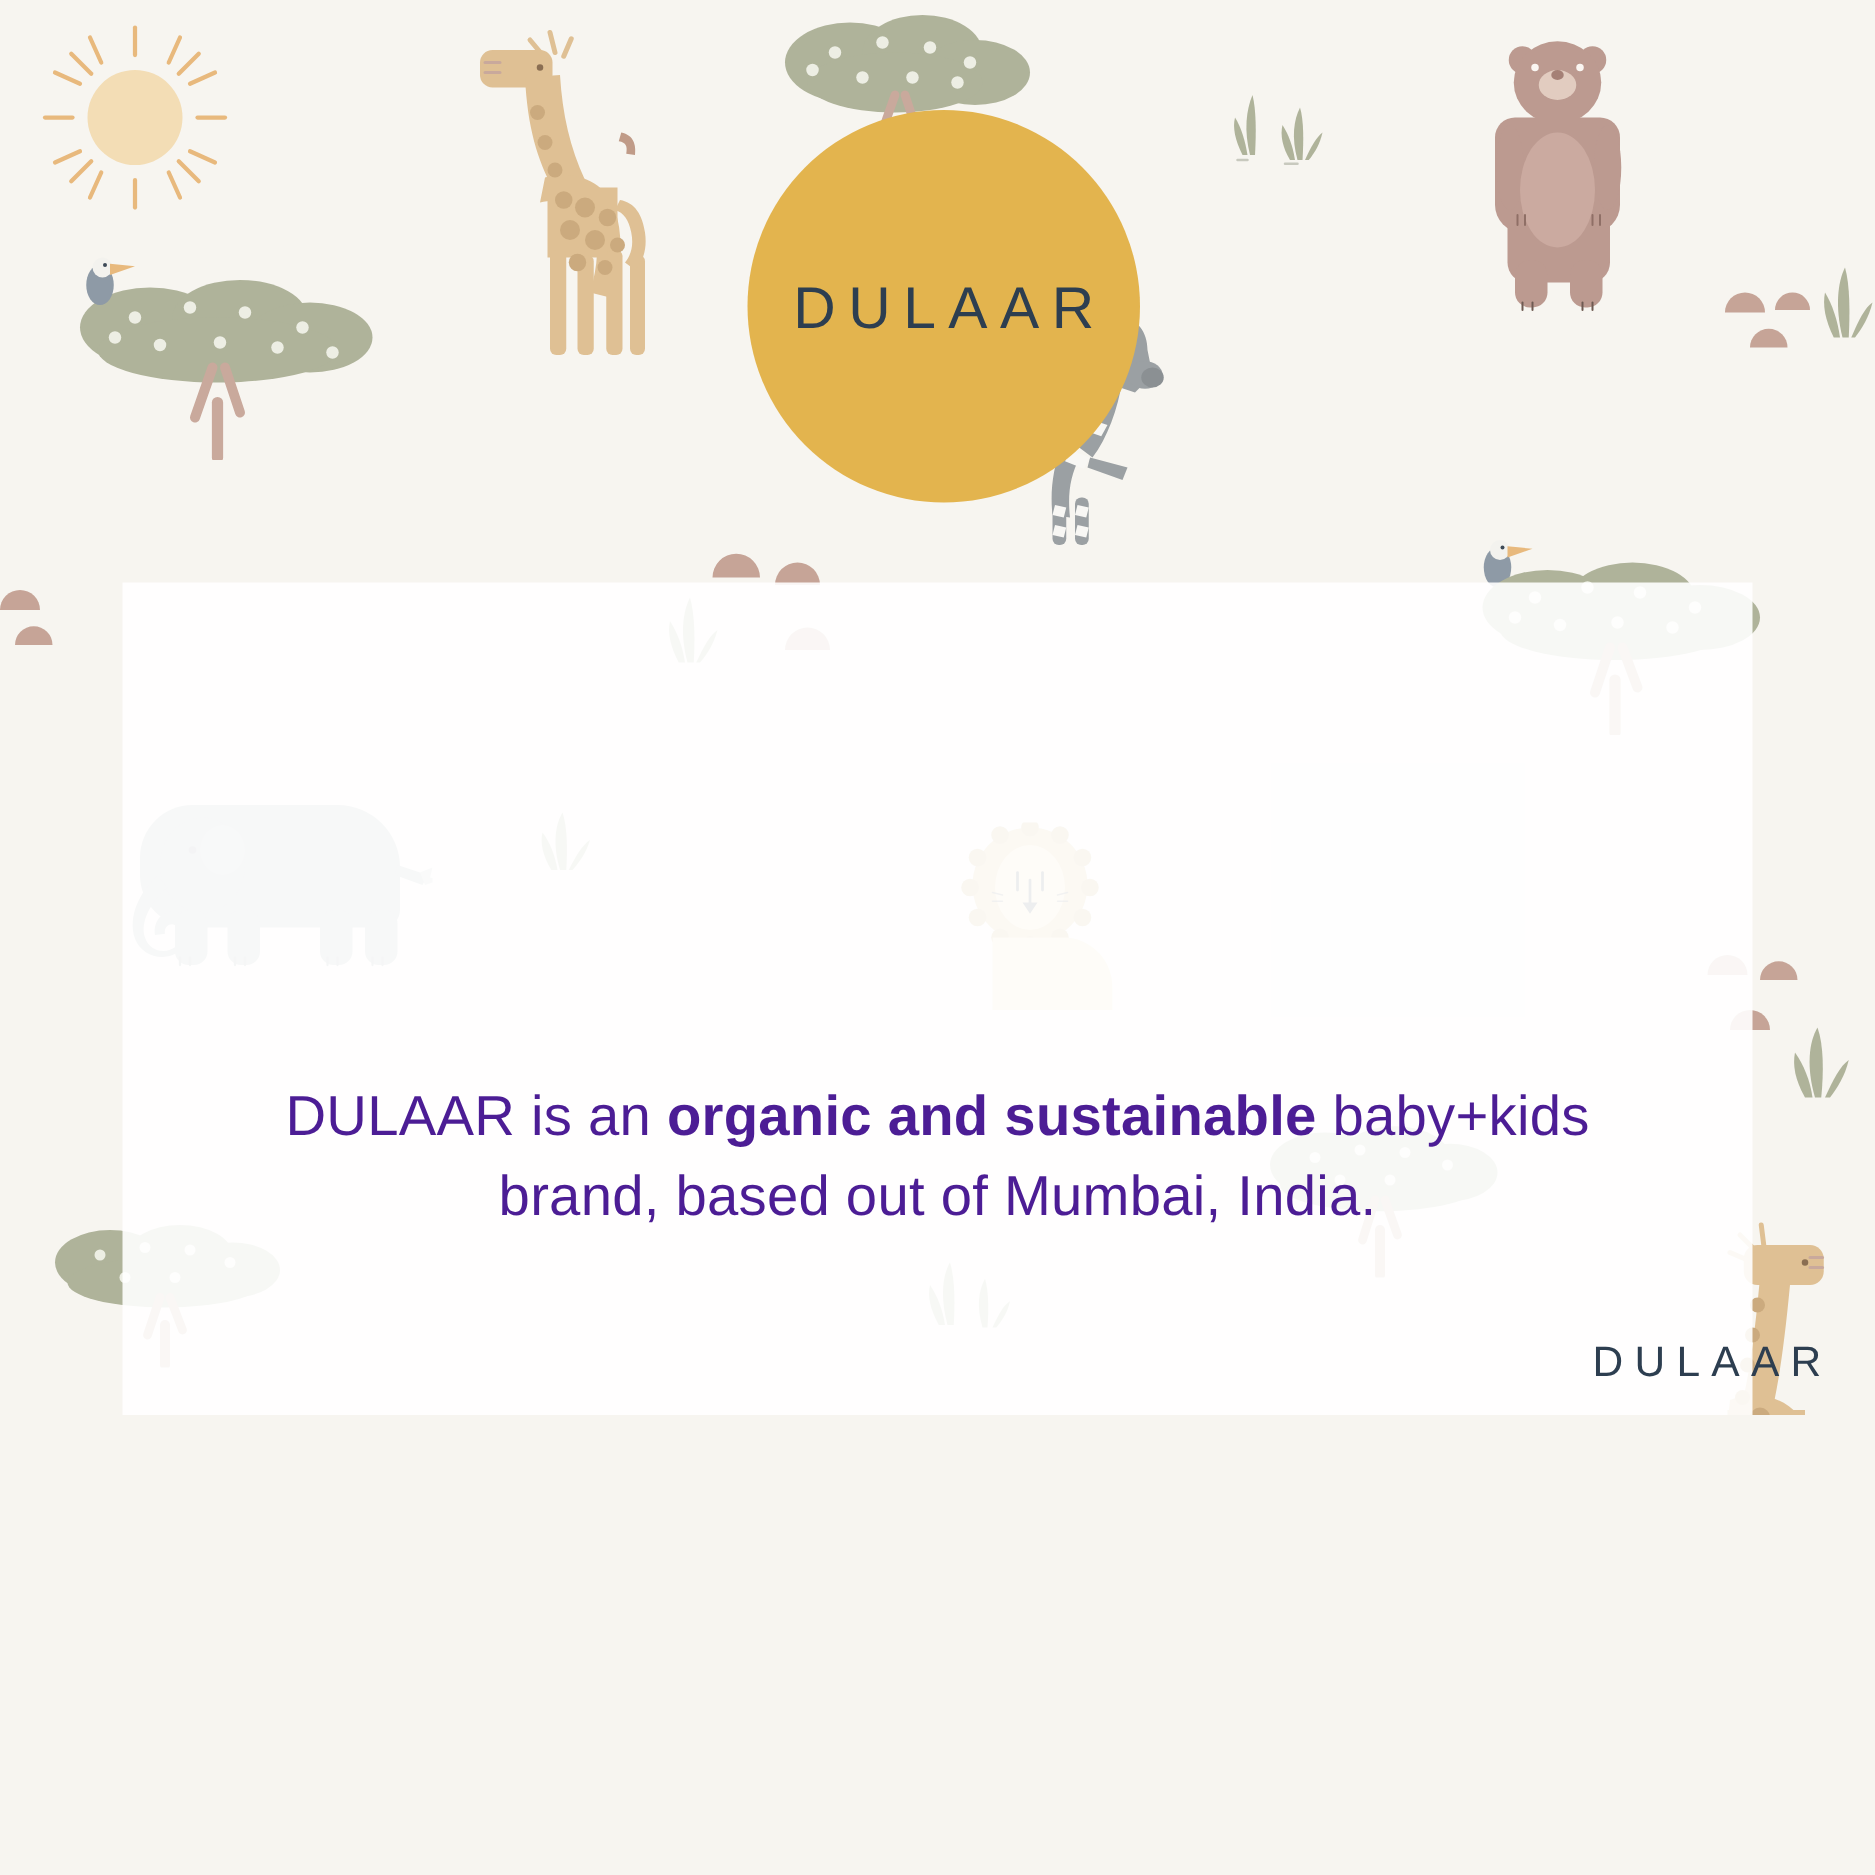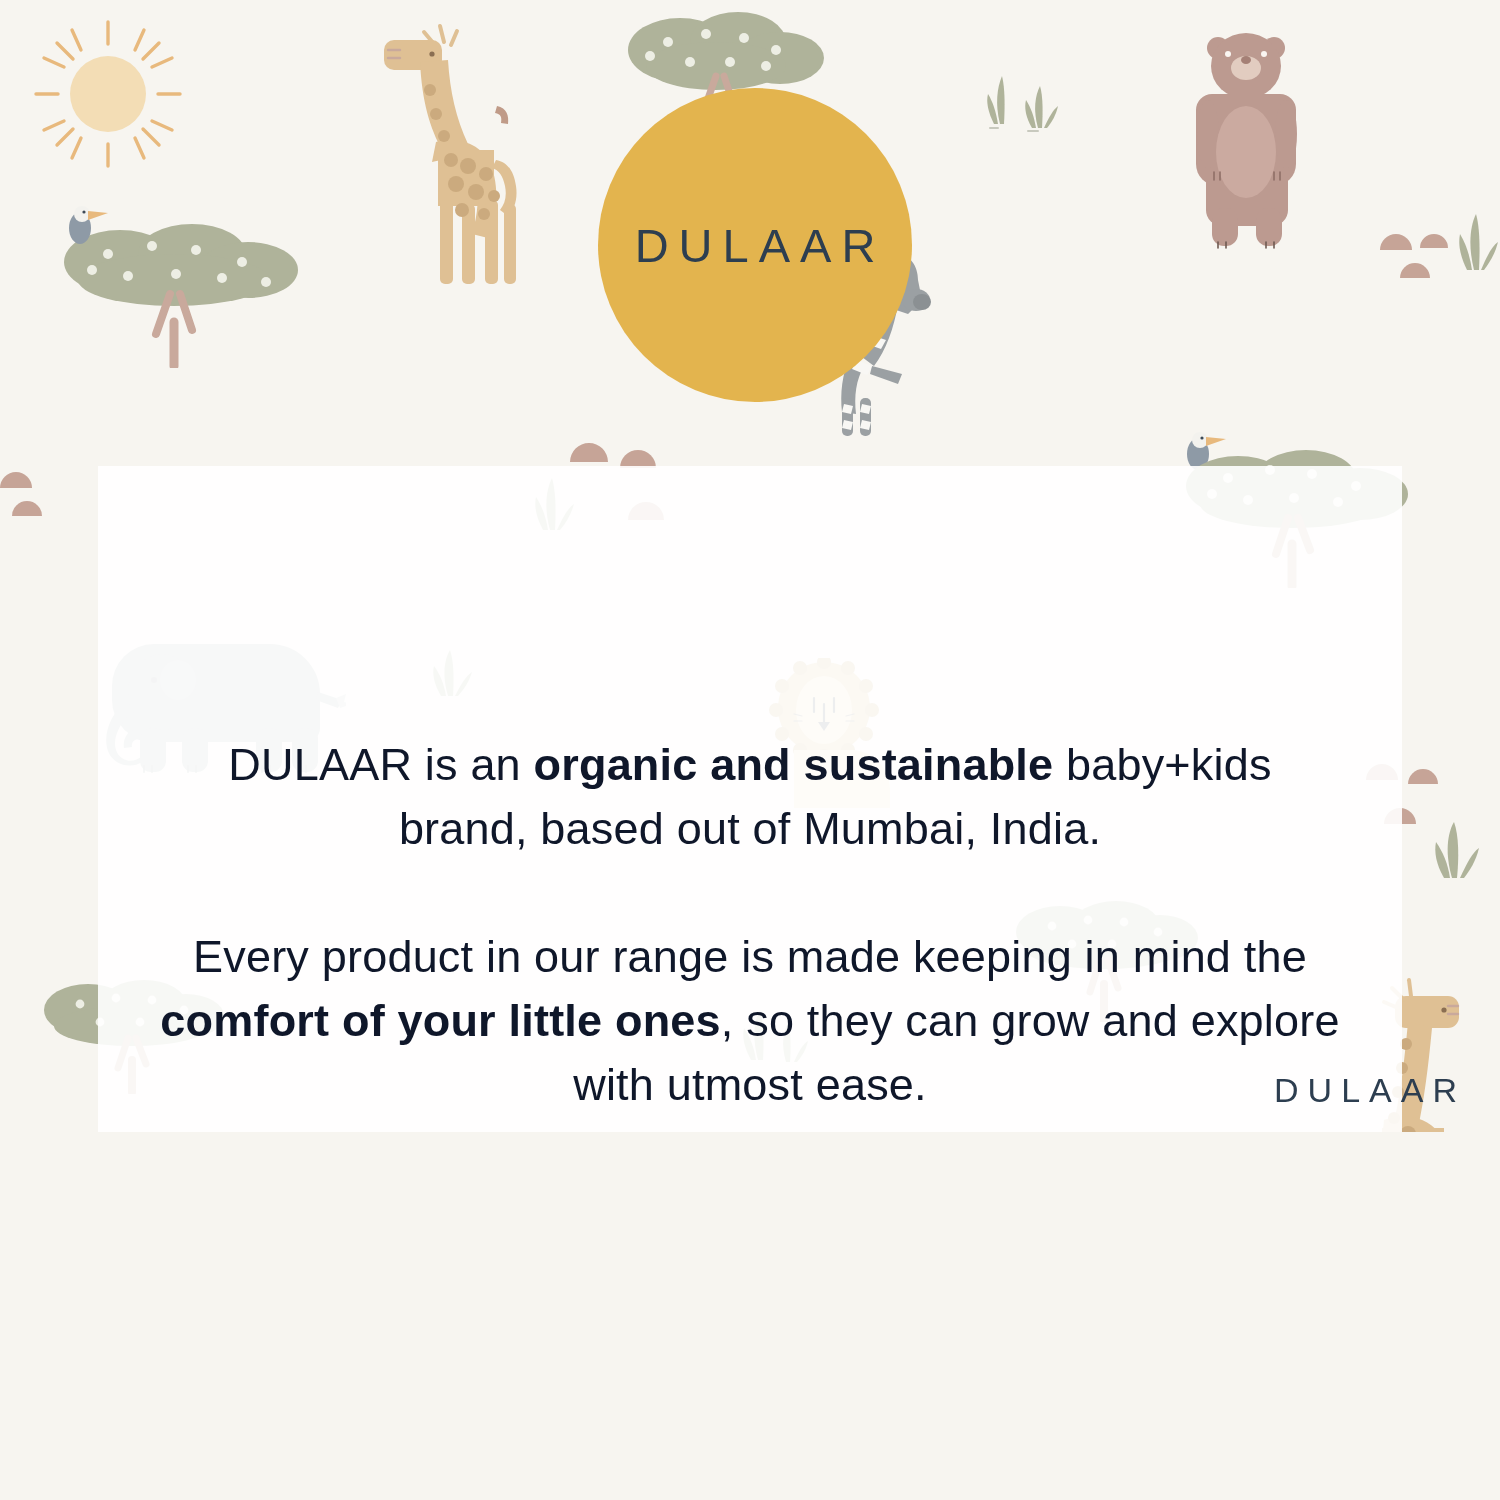--- a/index.html
+++ b/index.html
@@ -74,21 +74,21 @@
     width: 1304px;
     height: 918px;
     z-index: 8;
     display: flex;
     flex-direction: column;
     justify-content: center;
     box-sizing: border-box;
     padding: 0 62px;
   }
   .para {
-    color: #0f172a;
+    color: #4c1d95;
     font-family: "Liberation Sans", sans-serif;
     font-size: 45px;
     font-weight: 400;
     line-height: 1.42;
     text-align: center;
     letter-spacing: 0.2px;
     margin: 0;
   }
   .para + .para { margin-top: 64px; }
   .para b { font-weight: 700; }
@@ -630,18 +630,17 @@
   </div>
 
   <div id="content-panel"></div>
 
   <div id="logo-badge">
     <span id="logo-wordmark">DULAAR</span>
   </div>
 
   <div id="body-copy">
     <p class="para"><span>DULAAR is an </span><b>organic and sustainable</b><span> baby+kids brand, based out of Mumbai, India.</span></p>
-    <p class="para"><span>Every product in our range is made keeping in mind the </span><b>comfort of your little ones</b><span>, so they can grow and explore with utmost ease.</span></p>
   </div>
 
   <div id="footer-wordmark">DULAAR</div>
 
 </div>
 
 </body></html>

